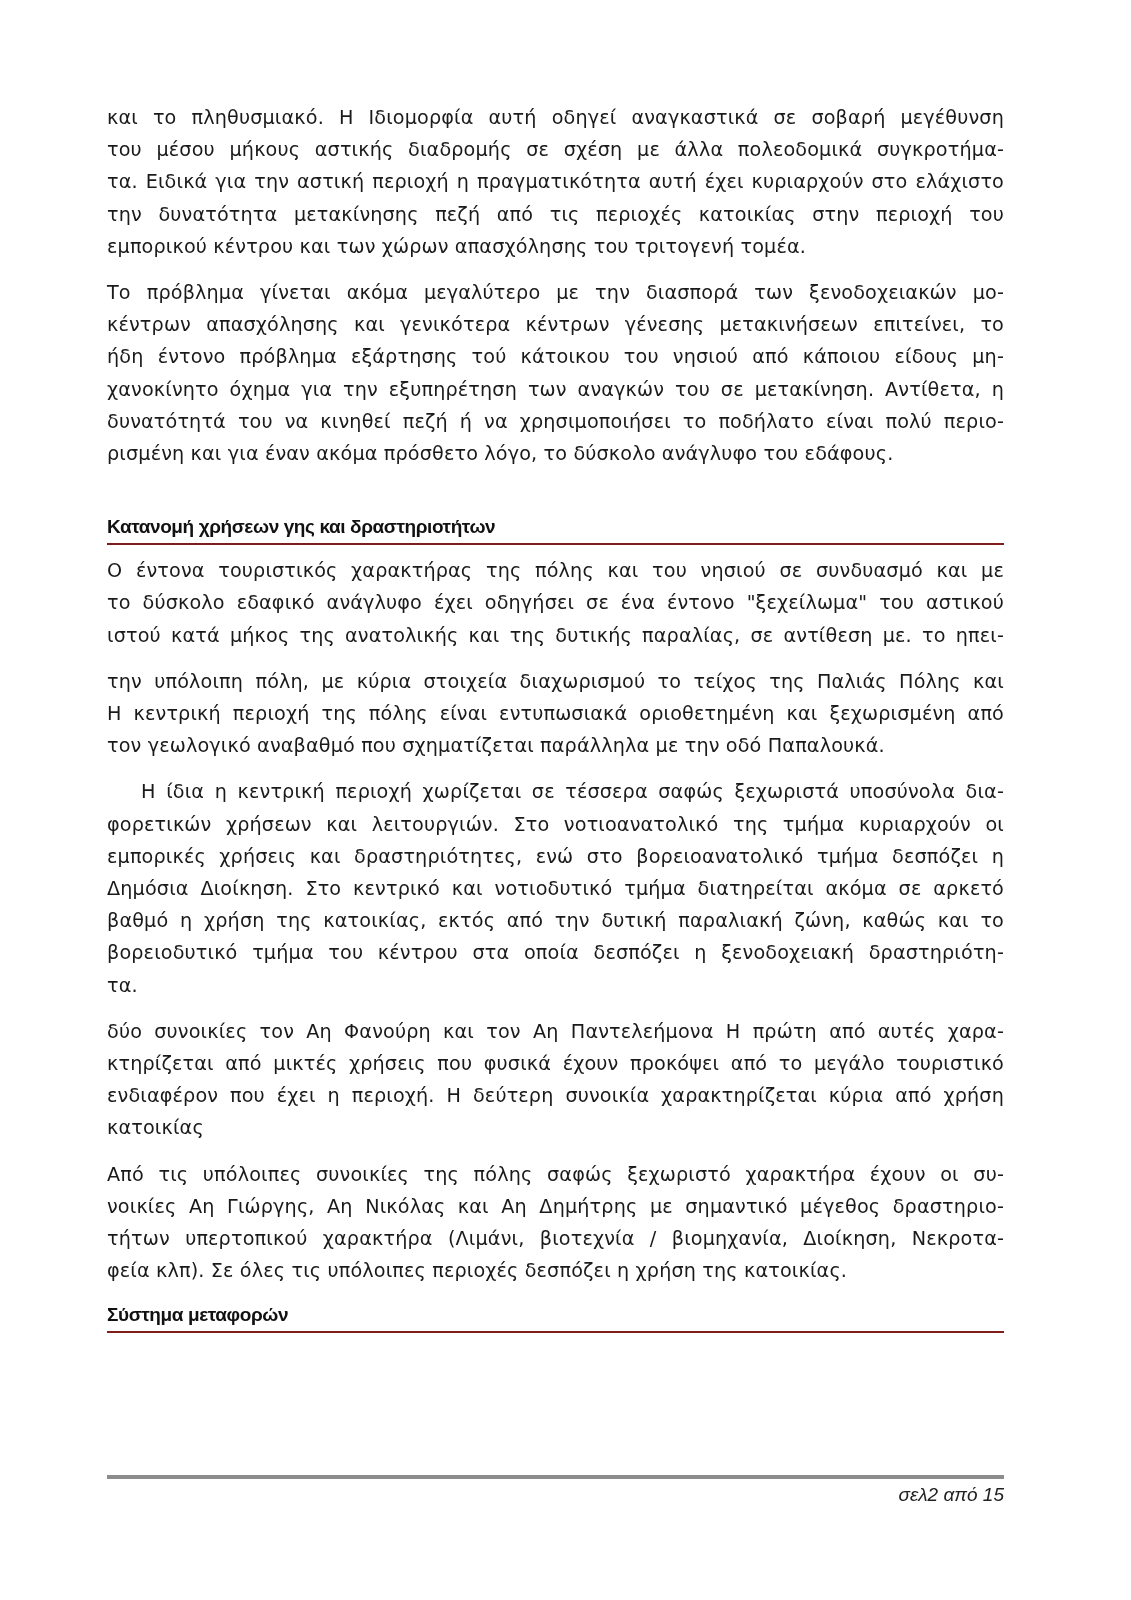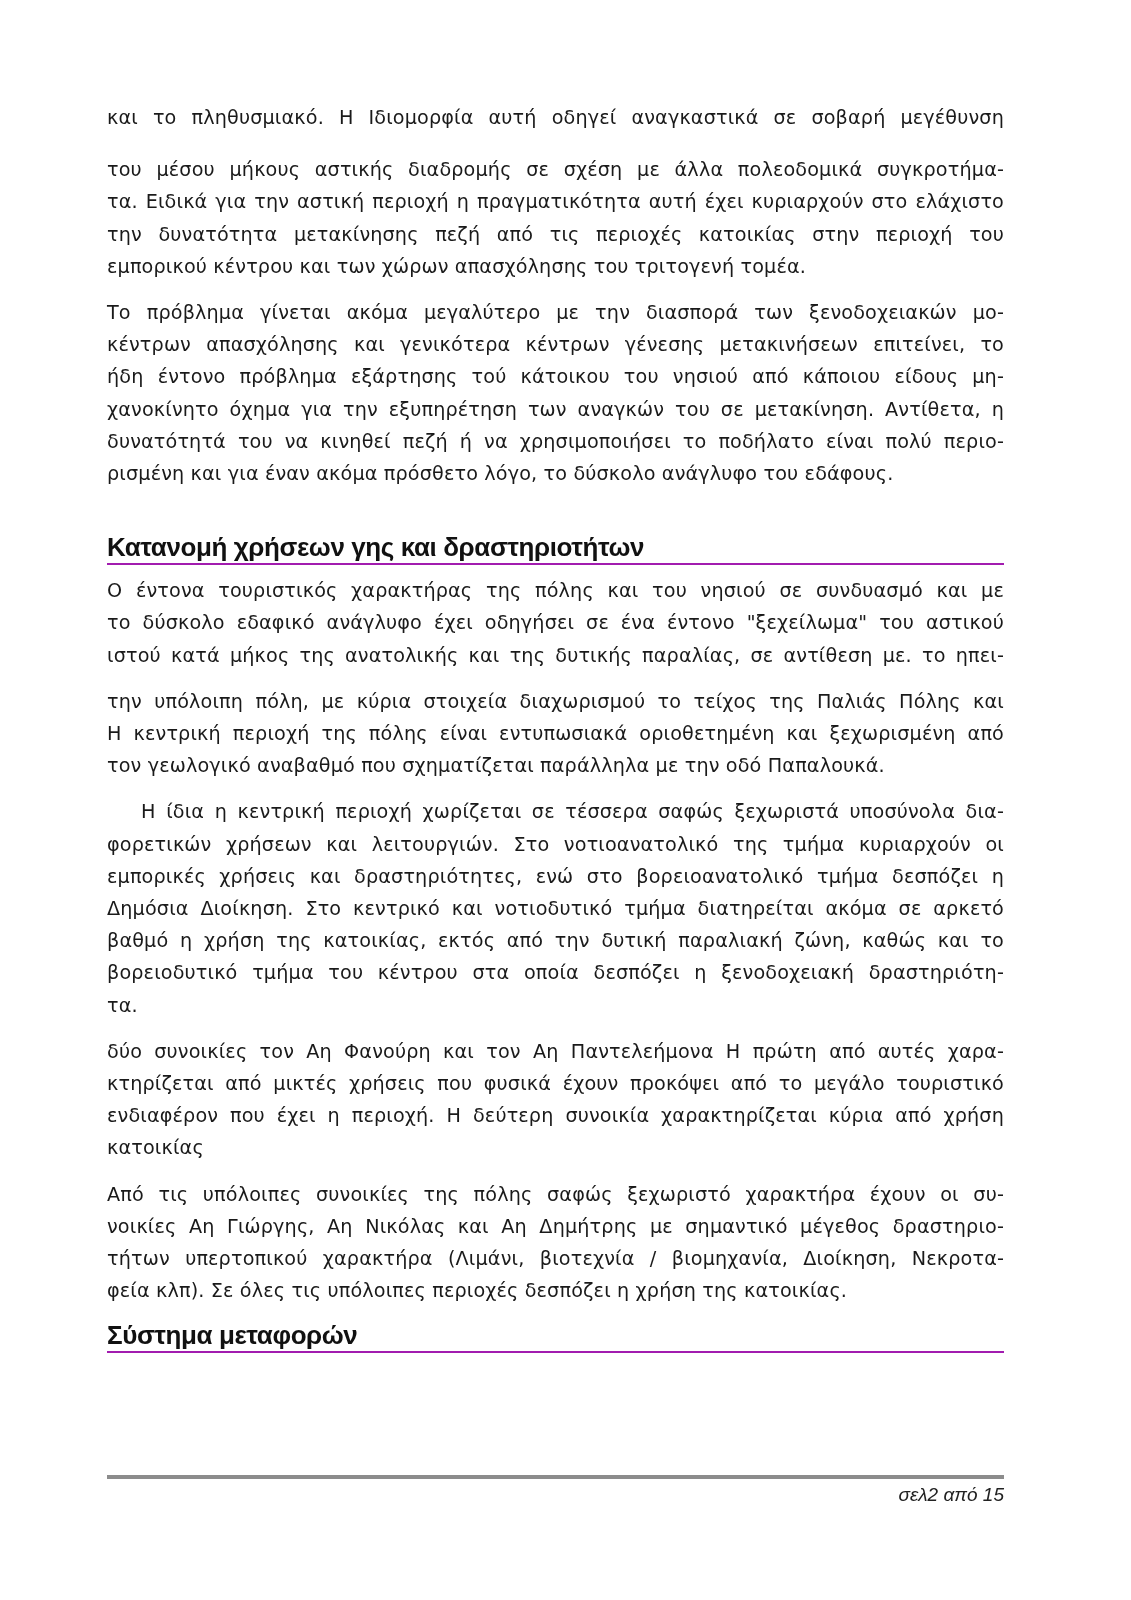--- a/index.html
+++ b/index.html
@@ -33,25 +33,25 @@
       white-space: nowrap;
       text-align: justify;
       text-align-last: justify;
     }
     .line.last {
       text-align-last: left;
     }
     .heading {
       font-family: "Liberation Sans", sans-serif;
       font-weight: bold;
-      font-size: 26px;
+      font-size: 19px;
       letter-spacing: -0.4px;
       color: #111;
       padding-bottom: 3px;
-      border-bottom: 2px solid #a21caf;
+      border-bottom: 2px solid #7f1d1d;
       margin: 0 0 10px 0;
       line-height: 26px;
     }
     .heading.h1 { margin-top: 44px; }
     .heading.h2 { margin-top: 8px; }
     .footer-rule {
       position: absolute;
       left: 107px;
       top: 1475px;
       width: 897px;
@@ -69,21 +69,21 @@
     }
   </style>
 </head>
 <body>
 
 <div class="page">
 
   <div>
     <p class="para">
       <span class="line" style="white-space: normal;">και το πληθυσμιακό. Η Ιδιομορφία αυτή οδηγεί αναγκαστικά σε σοβαρή μεγέθυνση</span>
-      <span class="line" style="white-space: normal; margin-top: 20px;">του μέσου μήκους αστικής διαδρομής σε σχέση με άλλα πολεοδομικά συγκροτήμα-</span>
+      <span class="line" style="white-space: normal;">του μέσου μήκους αστικής διαδρομής σε σχέση με άλλα πολεοδομικά συγκροτήμα-</span>
       <span class="line" style="white-space: normal;">τα. Ειδικά για την αστική περιοχή η πραγματικότητα αυτή έχει κυριαρχούν στο ελάχιστο</span>
       <span class="line" style="white-space: normal;">την δυνατότητα μετακίνησης πεζή από τις περιοχές κατοικίας στην περιοχή του</span>
       <span class="line last" style="white-space: normal;">εμπορικού κέντρου και των χώρων απασχόλησης του τριτογενή τομέα.</span>
     </p>
     <p class="para">
       <span class="line" style="white-space: normal;">Το πρόβλημα γίνεται ακόμα μεγαλύτερο με την διασπορά των ξενοδοχειακών μο-</span>
       <span class="line" style="white-space: normal;">κέντρων απασχόλησης και γενικότερα κέντρων γένεσης μετακινήσεων επιτείνει, το</span>
       <span class="line" style="white-space: normal;">ήδη έντονο πρόβλημα εξάρτησης τού κάτοικου του νησιού από κάποιου είδους μη-</span>
       <span class="line" style="white-space: normal;">χανοκίνητο όχημα για την εξυπηρέτηση των αναγκών του σε μετακίνηση. Αντίθετα, η</span>
       <span class="line" style="white-space: normal;">δυνατότητά του να κινηθεί πεζή ή να χρησιμοποιήσει το ποδήλατο είναι πολύ περιο-</span>

